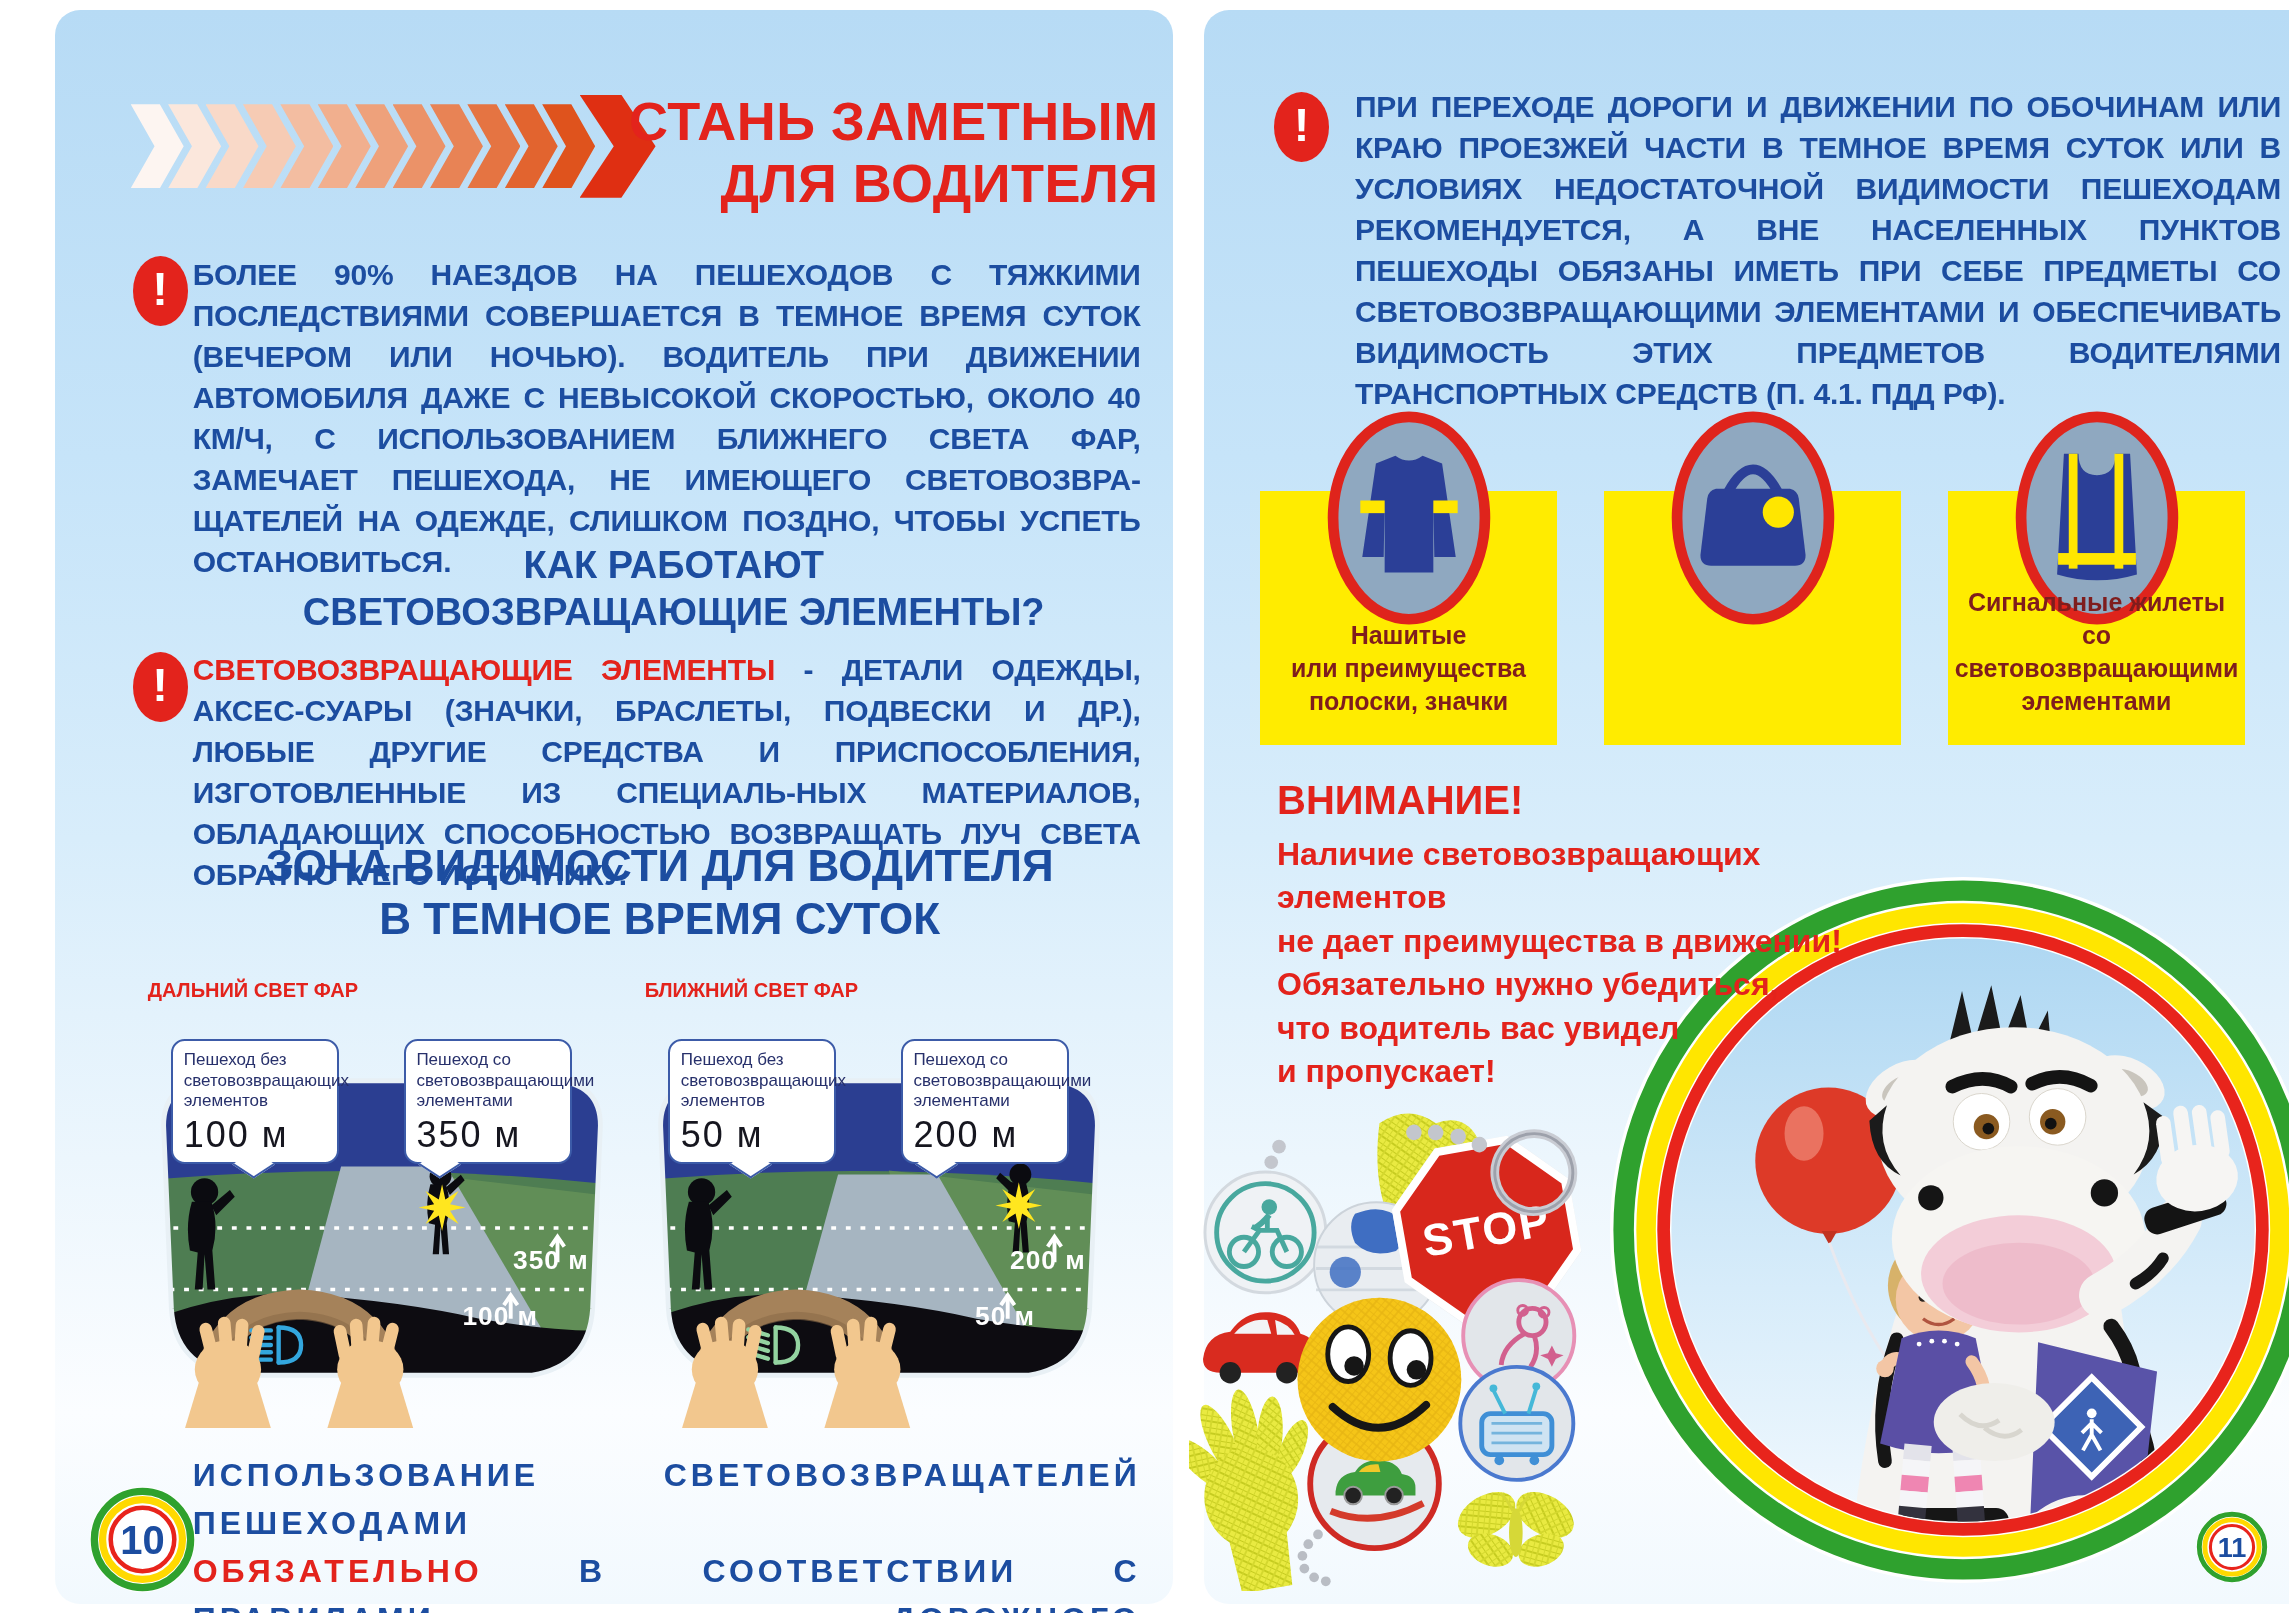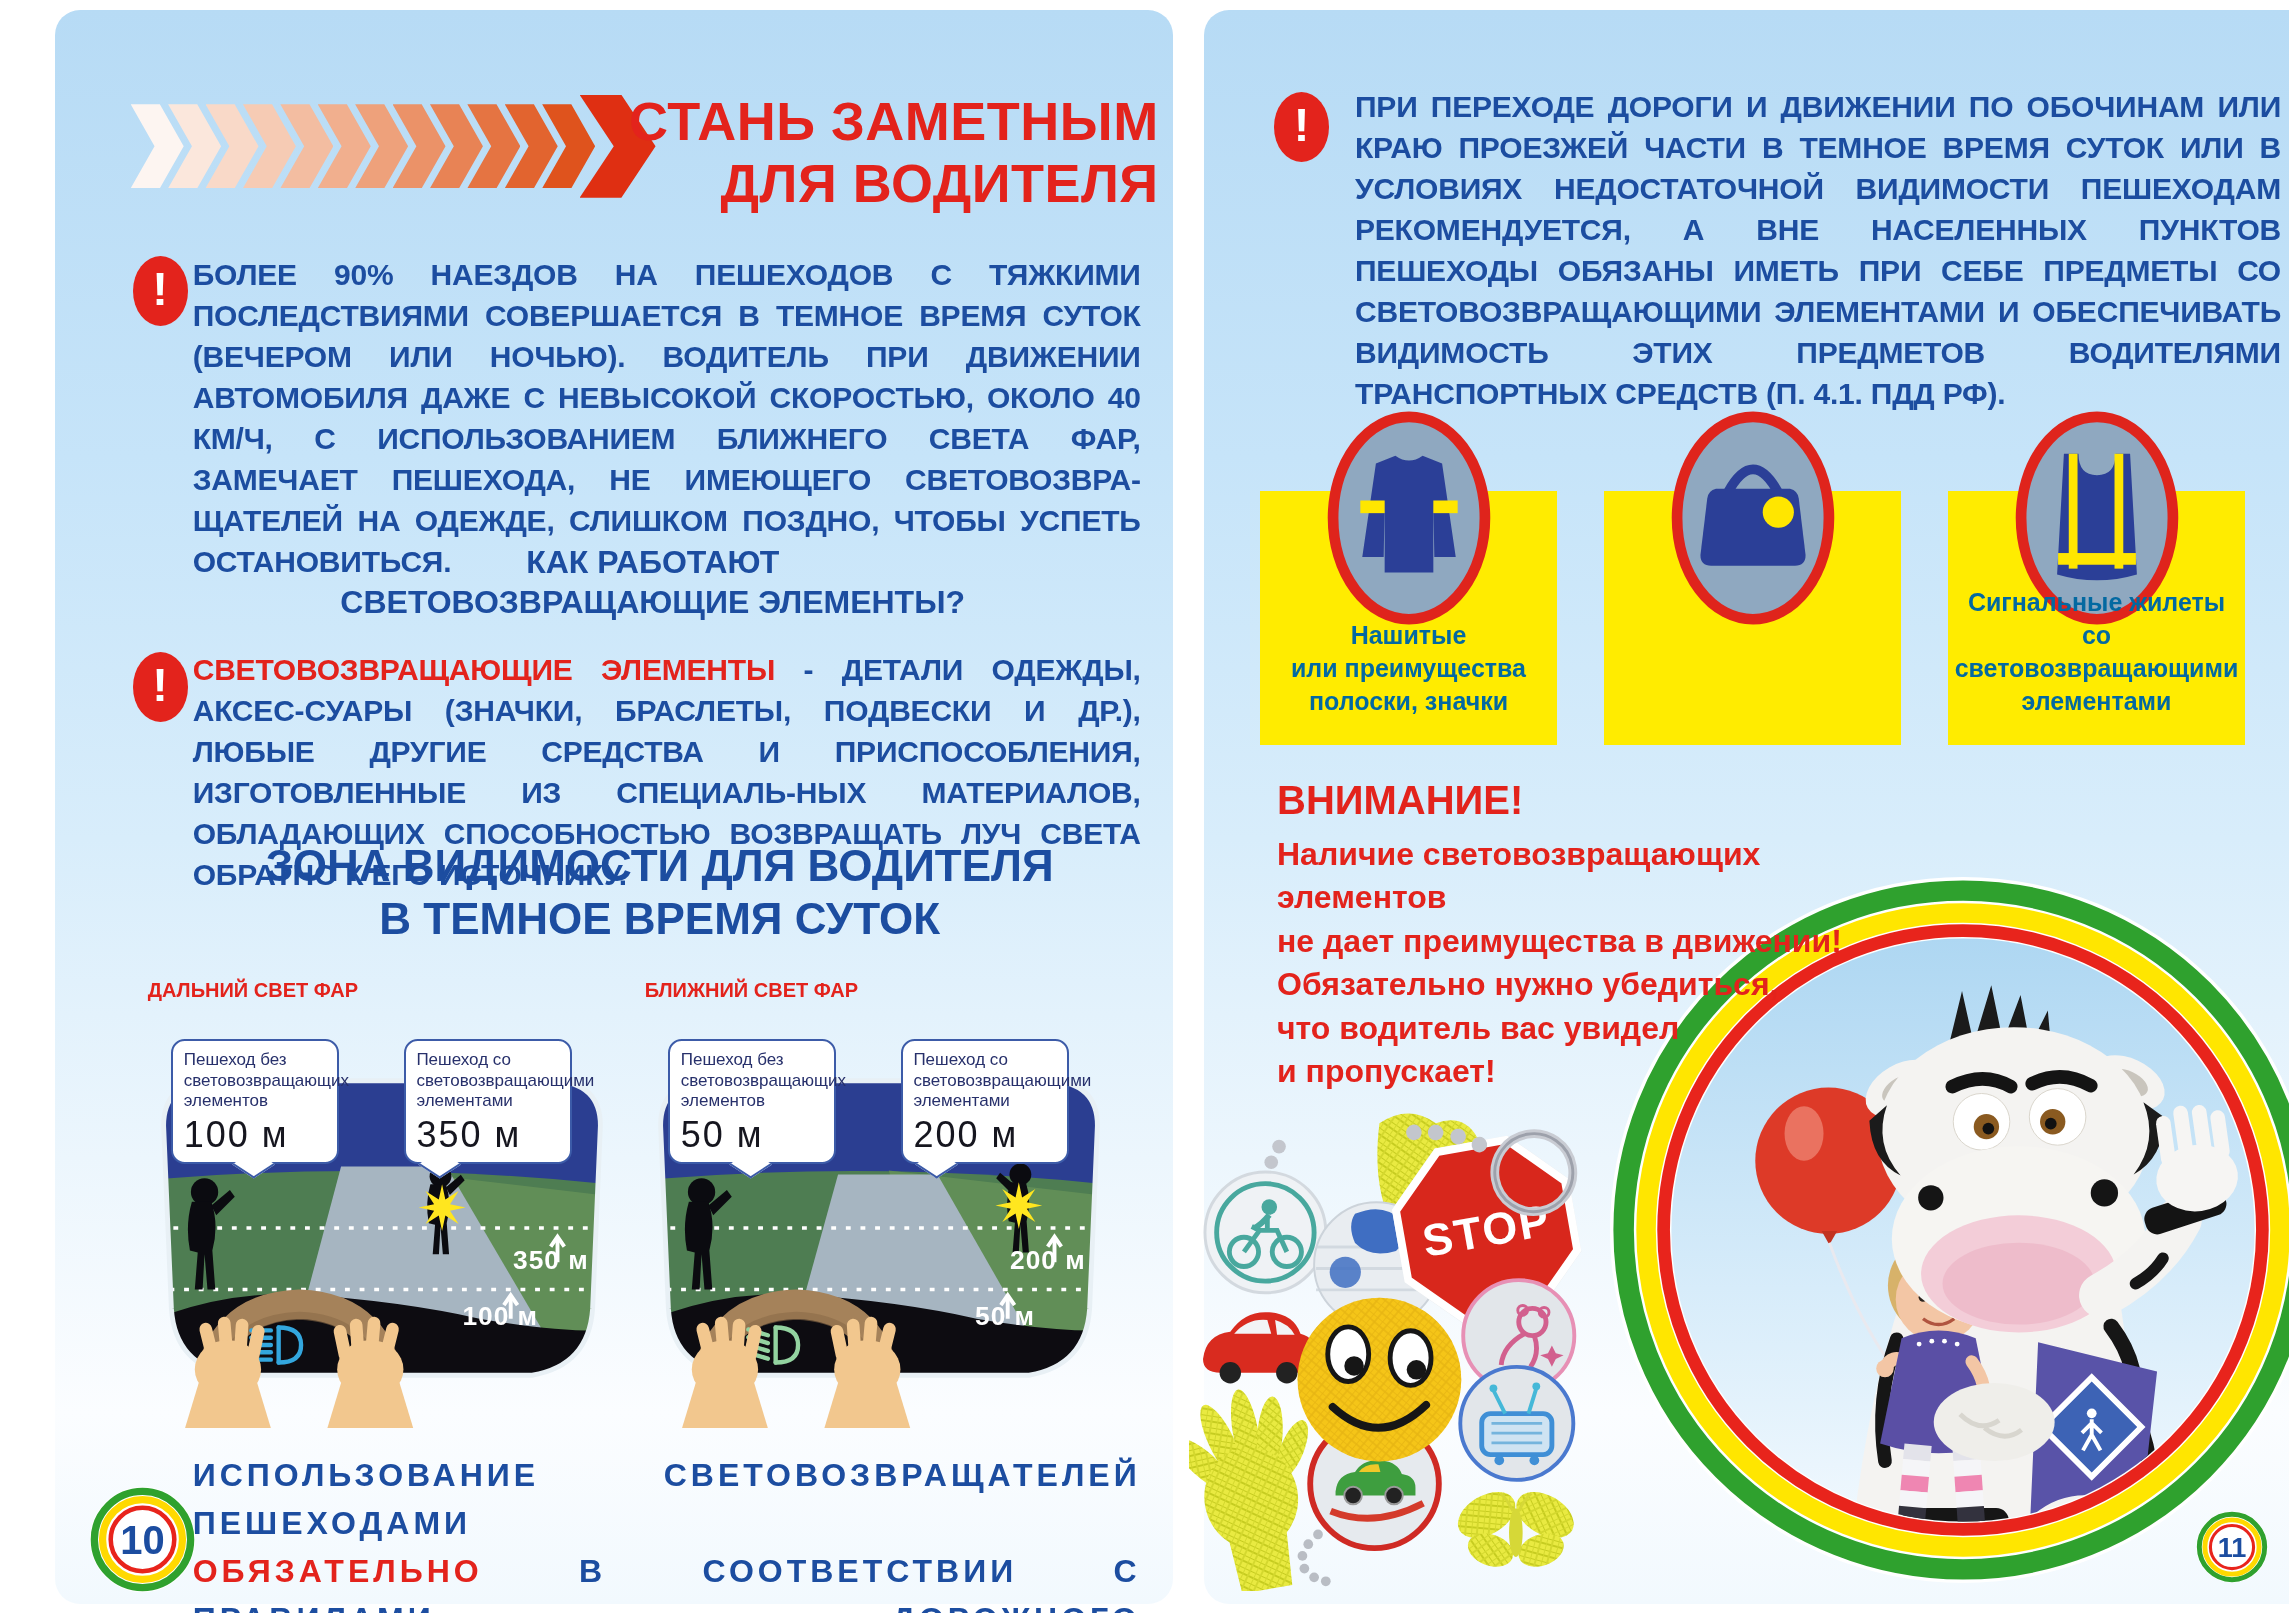--- a/index.html
+++ b/index.html
@@ -20,21 +20,21 @@
          color:#e3231c;font-weight:bold;font-size:54px;line-height:1.16;letter-spacing:0.5px;}
 
   .warn-icon{position:absolute;width:55px;height:70px;background:#e3231c;border-radius:50%;
              color:#fff;font-weight:bold;font-size:47px;display:flex;align-items:center;
              justify-content:center;padding-bottom:3.9px;box-sizing:border-box;}
   .blue-par{position:absolute;color:#1c4da0;font-weight:bold;font-size:30px;line-height:1.37;
             text-align:justify;letter-spacing:-0.2px;}
   .red-lead{color:#e3231c;}
 
   .h-blue{position:absolute;color:#1c4da0;font-weight:bold;text-align:center;}
-  .h-how{left:124px;top:532px;width:948px;font-size:32px;line-height:1.25;}
+  .h-how{left:145px;top:532px;width:948px;font-size:38px;line-height:1.25;}
   .h-zone{left:88px;top:829px;width:1034px;font-size:44px;line-height:1.22;}
 
   .diagram-title{position:absolute;width:468px;text-align:left;color:#e3231c;
                  font-weight:bold;font-size:20px;top:969px;}
   .diagram{position:absolute;width:468px;height:402px;top:1016px;}
   .ws-svg{position:absolute;left:0;top:41px;}
   .callout{position:absolute;top:13.7px;width:168px;background:#fff;border:2.9px solid #3c5ba8;
            border-radius:13.7px;padding:8.8px 10.7px 5.9px;box-sizing:border-box;color:#27306b;z-index:3;}
   .callout::after{content:'';position:absolute;bottom:-15.6px;width:23.4px;height:23.4px;background:#fff;
            border-right:2.9px solid #3c5ba8;border-bottom:2.9px solid #3c5ba8;
@@ -48,21 +48,21 @@
   .footer-note{position:absolute;left:138px;top:1441px;width:948px;color:#1c4da0;
                font-weight:bold;font-size:32px;line-height:1.5;letter-spacing:.125em;}
   .jline{text-align:justify;text-align-last:justify;}
   .red{color:#e3231c;}
 
   .page-badge{position:absolute;}
 
   
   .ycard{position:absolute;top:481px;width:297px;height:254px;background:#ffec00;}
   .card-oval{position:absolute;left:50%;top:-82px;transform:translateX(-50%);}
-  .card-text{position:absolute;bottom:27px;width:100%;text-align:center;color:#0369a1;
+  .card-text{position:absolute;bottom:27px;width:100%;text-align:center;color:#7f1d1d;
              font-weight:bold;font-size:25px;line-height:1.32;}
   .attention{position:absolute;left:73px;top:768px;width:624px;color:#e3231c;font-weight:bold;}
   .attn-title{font-size:40px;margin-bottom:9.8px;}
   .attn-line{font-size:32px;line-height:1.36;}
   .photo-circle{position:absolute;left:405px;top:866px;}
   .badges{position:absolute;left:-14.6px;top:1084px;}
 </style>
 </head>
 <body>
 <div id="canvas">

